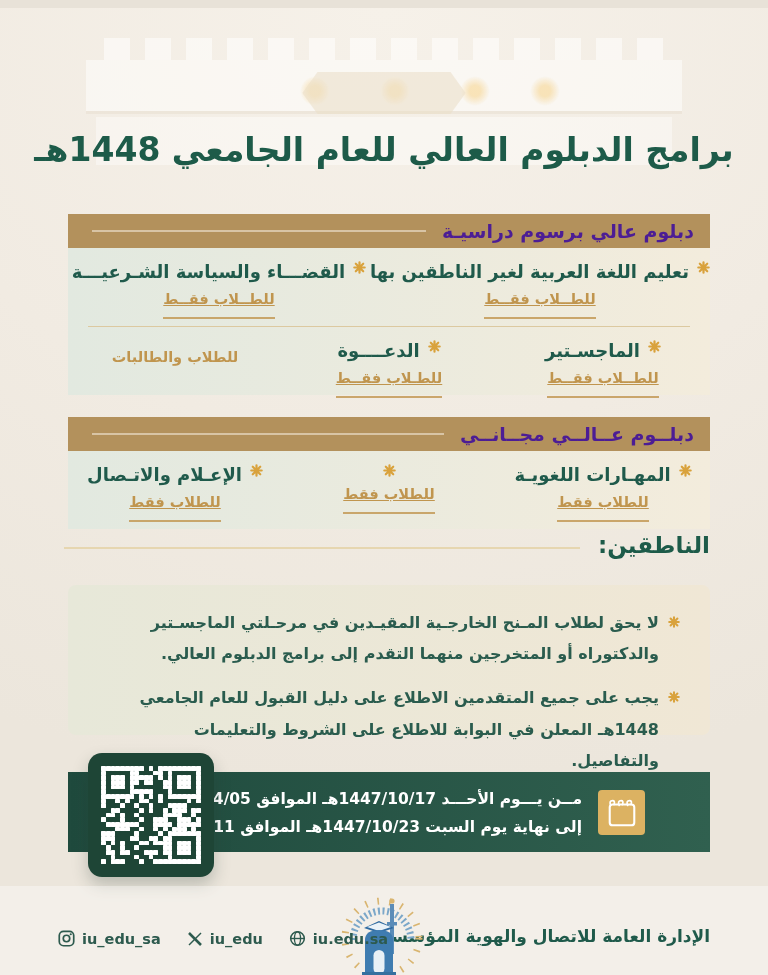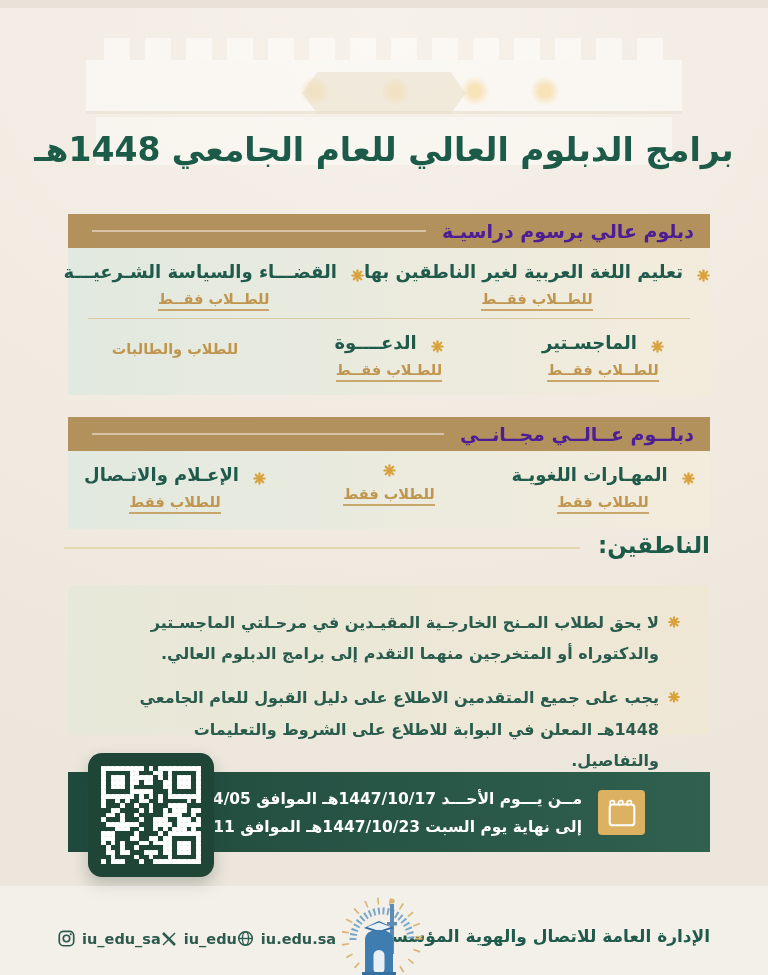--- a/index.html
+++ b/index.html
@@ -34,23 +34,23 @@
   .sec-bar{ position:absolute; left:68px; width:642px; height:34px; background:#b3915c;
     display:flex; align-items:center; padding:0 16px; }
   .sec-text{ color:#4c1d95; font-size:19px; font-weight:bold; white-space:nowrap; }
   .sec-line{ flex:1; height:2px; background:rgba(253,248,238,.5); margin:0 16px 0 8px; }
 
   
   .panel{ position:absolute; left:68px; width:642px;
     background:linear-gradient(to left, #f3ecdc, #e2e9e0); }
   .prow{ display:flex; align-items:flex-start; }
   .prog{ flex:1; display:flex; flex-direction:column; align-items:center; padding-top:13px; }
-  .pname{ display:flex; align-items:flex-end; gap:14px; color:#1f5a4b; font-size:18px; font-weight:bold; white-space:nowrap; }
+  .pname{ display:flex; align-items:flex-start; gap:8px; color:#1f5a4b; font-size:18px; font-weight:bold; white-space:nowrap; }
   .aud{ margin-top:9px; color:#c0954e; font-size:14.5px; font-weight:bold; }
-  .aud.u{ border-bottom:2px solid rgba(192,149,78,.8); padding-bottom:2px; }
+  .aud.u{ border-bottom:2px solid rgba(192,149,78,.8); padding-bottom:10px;text-decoration:underline; }
   .pdivider{ border-top:1.5px solid #dcc9a0; margin:7px 20px 0 20px; }
   .star{ flex:none; }
 
   
   .notices-head{ position:absolute; top:524px; left:58px; width:652px; display:flex; align-items:center; }
   .notices-title{ color:#1d5b49; font-size:23px; font-weight:bold; white-space:nowrap; }
   .notices-rule{ flex:1; height:2px; background:#e6d6b0; margin:6px 18px 0 6px; }
   .notes-box{ position:absolute; top:577px; left:68px; width:642px; height:150px; border-radius:8px;
     background:linear-gradient(to left, #f0e7d5, #e7e8d9); padding:22px 30px 0 40px; }
   .note{ display:flex; gap:9px; margin-bottom:13px; }
@@ -68,21 +68,21 @@
     background:#1e4536; box-shadow:0 8px 16px rgba(40,60,50,.25); }
   .qr-grid{ position:absolute; inset:13px; display:grid;
     grid-template-columns:repeat(21,1fr); grid-template-rows:repeat(21,1fr); }
   .qr-grid .on{ background:#ffffff; border-radius:0.5px; }
 
   
   .footer{ position:absolute; top:878px; left:0; width:768px; height:97px;
     background:rgba(255,255,255,.38); }
   .dept{ position:absolute; top:40px; right:58px; color:#1f5a4b; font-size:17px; font-weight:bold; }
   .logo{ position:absolute; top:6px; left:338px; }
-  .social{ position:absolute; top:44px; left:58px; display:flex; direction:ltr; }
+  .social{ position:absolute; top:44px; left:58px; display:flex; gap:26px; direction:ltr; }
   .soc-item{ display:flex; align-items:center; gap:7px; color:#2d5a4e; font-size:14.5px; font-weight:bold; }
 </style>
 </head>
 <body>
 
 <div class="poster">
 
   <div class="building">
     <div class="b-teeth"></div>
     <div class="b-band"></div>

